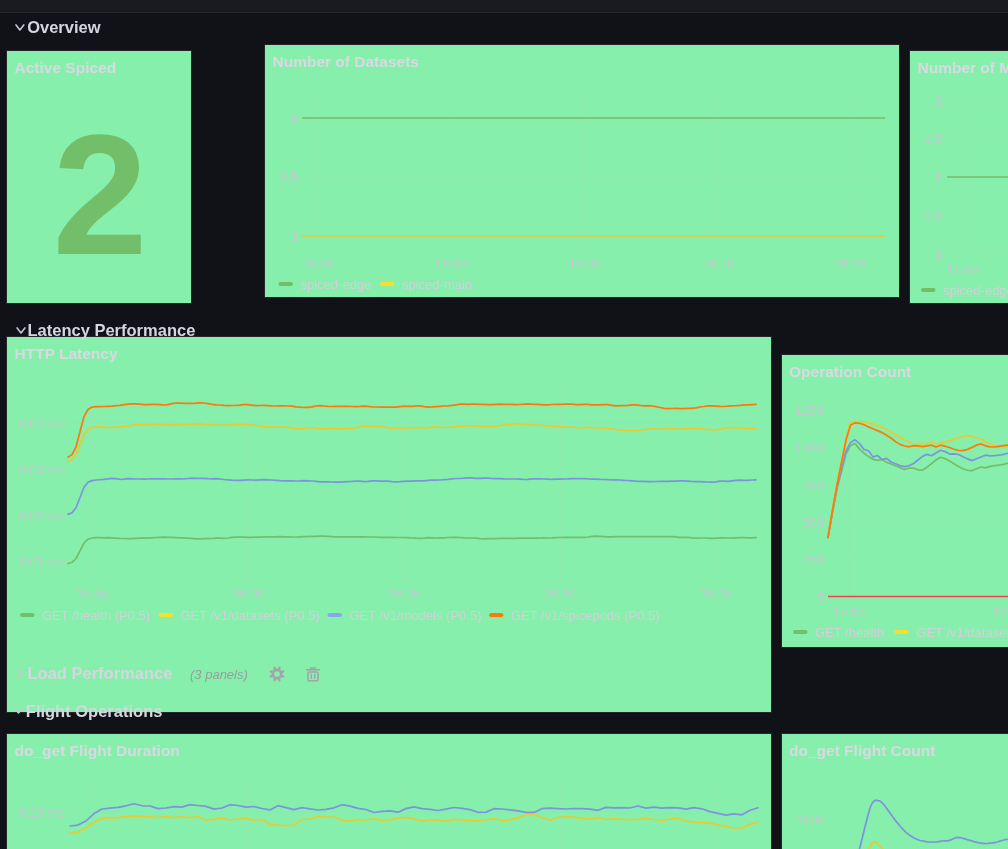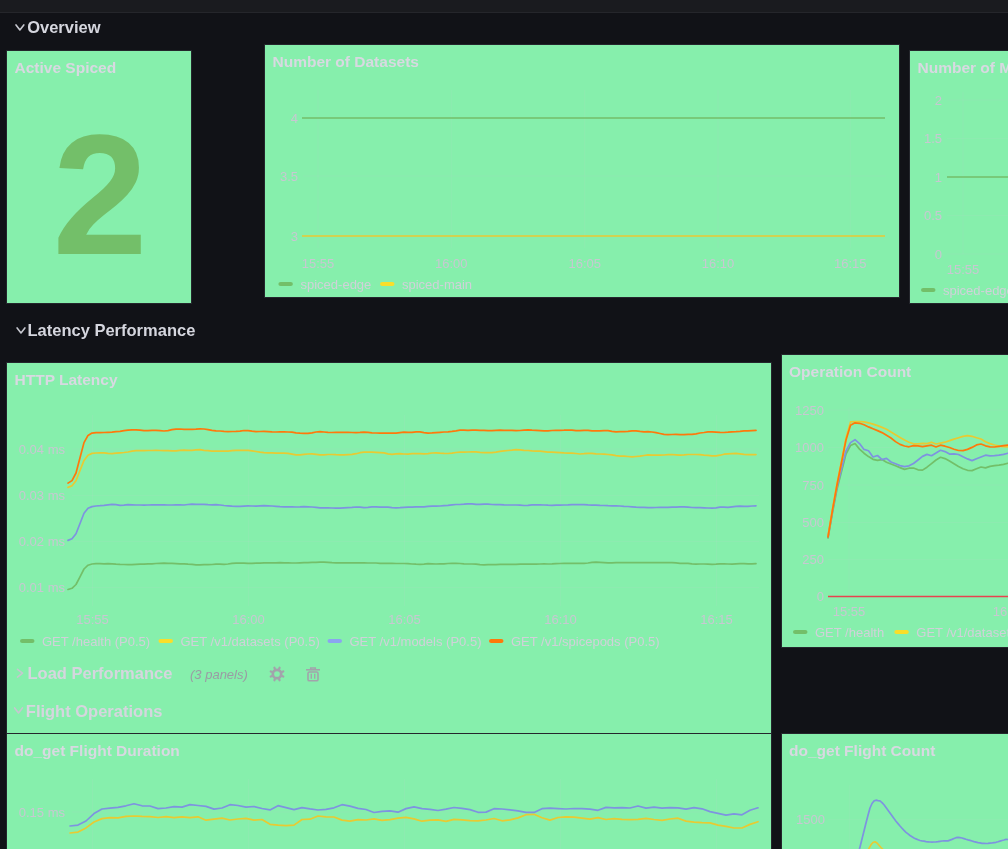--- a/index.html
+++ b/index.html
@@ -82,21 +82,21 @@
       <line x1="37" y1="164.5" x2="150" y2="164.5" stroke="rgba(204,204,220,0.10)" stroke-width="1"></line>
       <text x="32" y="203" font-size="13" fill="#c7c8d1" text-anchor="end" font-weight="normal" dominant-baseline="central">0</text>
       <line x1="37" y1="203" x2="150" y2="203" stroke="rgba(204,204,220,0.10)" stroke-width="1"></line>
       <line x1="53" y1="41" x2="53" y2="203" stroke="rgba(204,204,220,0.10)" stroke-width="1"></line>
       <text x="53" y="218" font-size="13" fill="#c7c8d1" text-anchor="middle" font-weight="normal" dominant-baseline="central">15:55</text>
       <line x1="37" y1="126" x2="150" y2="126" stroke="#73bf69" stroke-width="1.7"></line>
       <rect x="11" y="236.9" width="14.5" height="4.2" rx="2.2" fill="#73bf69"></rect>
       <text x="33" y="239" font-size="13" fill="#d0d1d9" text-anchor="start" font-weight="normal" dominant-baseline="central">spiced-edge</text>
     </svg>
   </div>
-<div class="panel" style="left:6px;top:362px;width:766px;height:377px">
+<div class="panel" style="left:6px;top:336px;width:766px;height:377px">
     <svg width="766" height="294" style="position:absolute;left:0;top:0">
       <text x="7.5" y="16.2" font-size="15.5" font-weight="bold" fill="#d8d9e1" dominant-baseline="central">HTTP Latency</text>
       <text x="58" y="86" font-size="13" fill="#c7c8d1" text-anchor="end" font-weight="normal" dominant-baseline="central">0.04 ms</text>
       <line x1="65" y1="86" x2="752" y2="86" stroke="rgba(204,204,220,0.10)" stroke-width="1"></line>
       <text x="58" y="132.5" font-size="13" fill="#c7c8d1" text-anchor="end" font-weight="normal" dominant-baseline="central">0.03 ms</text>
       <line x1="65" y1="132.5" x2="752" y2="132.5" stroke="rgba(204,204,220,0.10)" stroke-width="1"></line>
       <text x="58" y="178.5" font-size="13" fill="#c7c8d1" text-anchor="end" font-weight="normal" dominant-baseline="central">0.02 ms</text>
       <line x1="65" y1="178.5" x2="752" y2="178.5" stroke="rgba(204,204,220,0.10)" stroke-width="1"></line>
       <text x="58" y="224.5" font-size="13" fill="#c7c8d1" text-anchor="end" font-weight="normal" dominant-baseline="central">0.01 ms</text>
       <line x1="65" y1="224.5" x2="752" y2="224.5" stroke="rgba(204,204,220,0.10)" stroke-width="1"></line>

